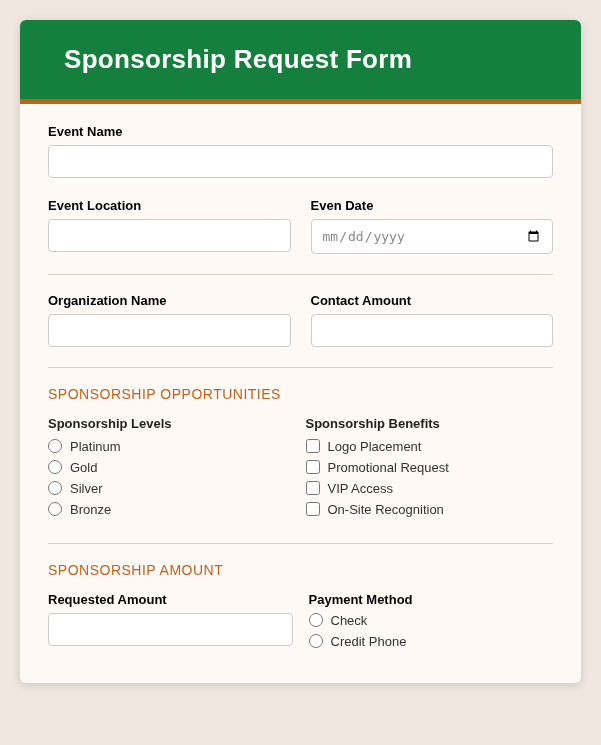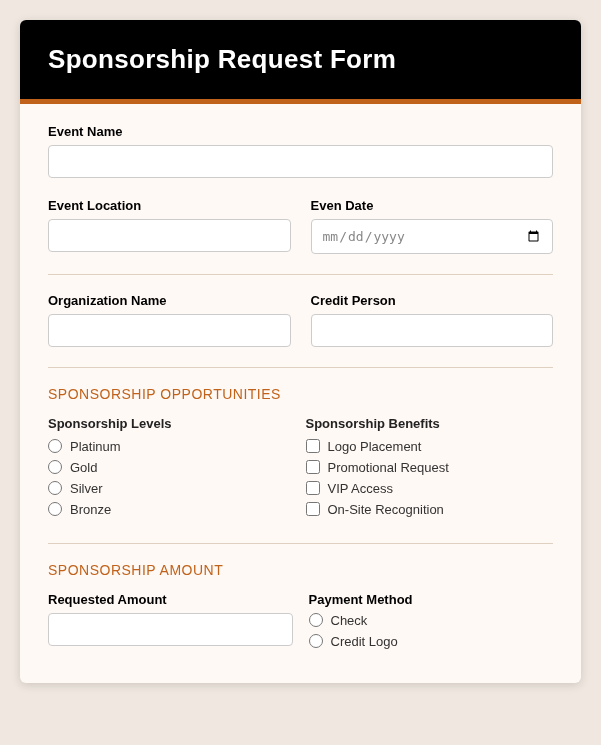--- a/index.html
+++ b/index.html
@@ -20,22 +20,22 @@
 
     .form-container {
       background: #fff9f5;
       width: 570px;
       border-radius: 6px;
       overflow: hidden;
       box-shadow: 0 2px 10px rgba(0,0,0,0.15);
     }
 
     .form-header {
-      background: #000000;
-      padding: 24px 28px;
+      background: #15803d;
+      padding: 24px 44px;
     }
 
     .form-header h1 {
       color: #fff;
       font-size: 26px;
       font-weight: 800;
       letter-spacing: 0.3px;
     }
 
     .orange-bar {
@@ -174,21 +174,21 @@
     </div>
 
     <hr class="section-divider">
 
     <div class="two-col form-section">
       <div>
         <label class="field-label">Organization Name</label>
         <input type="text" class="text-input" style="">
       </div>
       <div>
-        <label class="field-label">Credit Person</label>
+        <label class="field-label">Contact Amount</label>
         <input type="text" class="text-input" style="">
       </div>
     </div>
 
 
     <hr class="section-divider">
 
     <div class="form-section">
       <div class="section-title">SPONSORSHIP OPPORTUNITIES</div>
       <div class="sponsorship-grid">
@@ -245,21 +245,21 @@
           <input type="text" class="text-input" style="">
         </div>
         <div>
           <label class="field-label">Payment Method</label>
           <div class="radio-item">
             <input type="radio" name="payment_method" id="check" style="">
             <label for="check">Check</label>
           </div>
           <div class="radio-item">
             <input type="radio" name="payment_method" id="credit_card" style="">
-            <label for="credit_card">Credit Logo</label>
+            <label for="credit_card">Credit Phone</label>
           </div>
         </div>
       </div>
     </div>
 
   </div>
 
 </div>
 
 </body></html>

